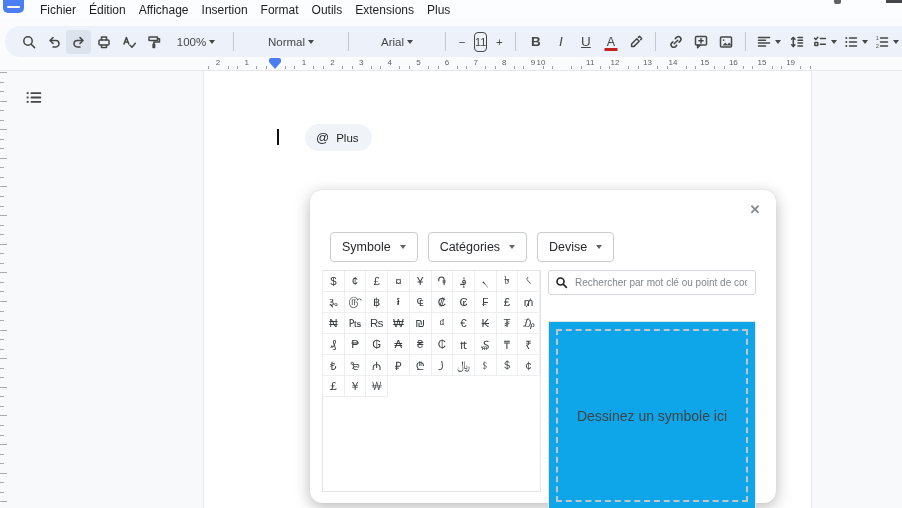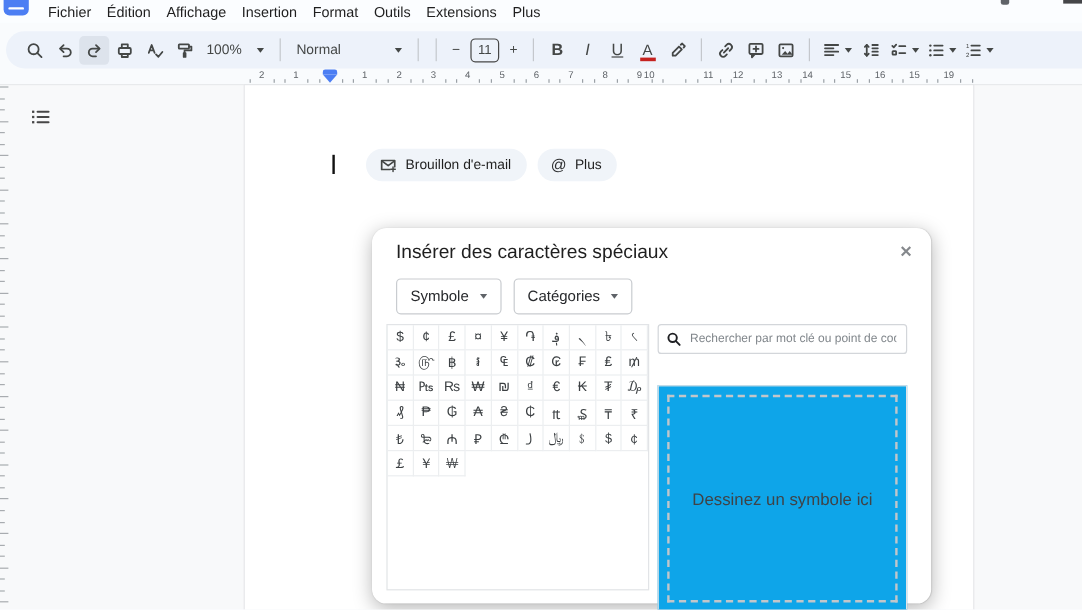--- a/index.html
+++ b/index.html
@@ -22,21 +22,21 @@
 
   
   .toolbar{position:absolute;left:5px;top:26px;width:897px;height:31px;background:var(--toolbar_bg,#edf2fa);
         border-radius:16px 0 0 16px;display:flex;align-items:center;padding-left:11px;
         box-sizing:border-box;color:#444746}
   .tbtn{height:24px;min-width:25px;display:flex;align-items:center;justify-content:center;
         border-radius:4px;flex:none;gap:3px}
   .tbtn.active{background:#dde3ec}
   .tdiv{width:1px;height:19px;background:#c4c7cc;margin:0 7px;flex:none}
   .tlabel{font-size:11.5px;color:#444746}
-  .drop{display:flex;align-items:center;justify-content:space-between;padding:0 6px}
+  .drop{display:flex;align-items:center;justify-content:center;padding:0 6px}
   .caret{width:0;height:0;border-left:3.5px solid transparent;border-right:3.5px solid transparent;
         border-top:4px solid #444746;flex:none}
   .sizebox{width:22px;height:18px;border:1px solid #474747;border-radius:4px;font-size:11px;
         display:flex;align-items:center;justify-content:center;margin:0 3px;background:transparent}
   .fmt{font-size:13.5px;color:#444746;width:24px}
   .b{font-weight:bold}.i{font-style:italic}.u{text-decoration:underline}
   .colorA{position:relative;font-size:12.5px;width:24px}
   .colorA .bar{position:absolute;left:50%;transform:translateX(-50%);bottom:3px;width:13px;height:3px;
         background:var(--text_color_indicator,#c5221f)}
 
@@ -152,20 +152,24 @@
   <div class="tbtn drop" style="width:48px">
     <span class="tlabel">100%</span>
     <span class="caret"></span>
   </div>
   <div class="tdiv"></div>
   <div class="tbtn drop" style="width:88px">
     <span class="tlabel">Normal</span>
     <span class="caret"></span>
   </div>
   <div class="tdiv"></div>
+  <div class="tbtn drop" style="width:70px">
+    <span class="tlabel">Arial</span>
+    <span class="caret"></span>
+  </div>
   <div class="tdiv"></div>
   <div class="tbtn" style="min-width:18px">
     <span class="tlabel">−</span>
   </div>
   <div class="sizebox">11</div>
   <div class="tbtn" style="min-width:18px">
     <span class="tlabel">+</span>
   </div>
   <div class="tdiv"></div>
   <div class="tbtn fmt b">B</div>
@@ -371,45 +375,40 @@
       <rect x="1.6" y="7.1" width="1.8" height="1.8" fill="#474747" stroke="none"></rect>
       <rect x="1.6" y="11.2" width="1.8" height="1.8" fill="#474747" stroke="none"></rect>
       <path d="M6 3.9 h8.5 M6 8 h8.5 M6 12.1 h8.5" style="stroke:#474747"></path>
     </svg>
 </div>
 <div class="page"></div>
 <div class="caret-line"></div>
 
 <div class="chips">
   <div class="chip">
-    <svg class="ic" width="15" height="15" viewBox="0 0 16 16">
-        <path d="M2.2 4 h11.6 v5.5 M2.2 4 v8 h7.3"></path>
-        <path d="M2.6 4.6 L8 8.6 l5.4-4"></path>
-        <path d="M12.3 9.8 v4 M10.3 11.8 h4" style="stroke-width:1.3"></path>
-      </svg>
-    <span>Brouillon d'e-mail</span>
-  </div>
-  <div class="chip">
     <span class="at">@</span>
     <span>Plus</span>
   </div>
 </div>
 
 <div class="dialog">
-  <div class="dlg-title">Insérer des caractères spéciaux</div>
   <div class="dlg-close">
     <span>✕</span>
   </div>
   <div class="filters">
     <div class="filter-btn">
       <span>Symbole</span>
       <span class="caret"></span>
     </div>
     <div class="filter-btn">
       <span>Catégories</span>
+      <span class="caret"></span>
+    </div>
+    <div class="filter-btn">
+      <span>Devise</span>
       <span class="caret"></span>
     </div>
   </div>
   <div class="symgrid" id="symgrid">
       <div class="symcell">$</div>
       <div class="symcell">¢</div>
       <div class="symcell">£</div>
       <div class="symcell">¤</div>
       <div class="symcell">¥</div>
       <div class="symcell">֏</div>

